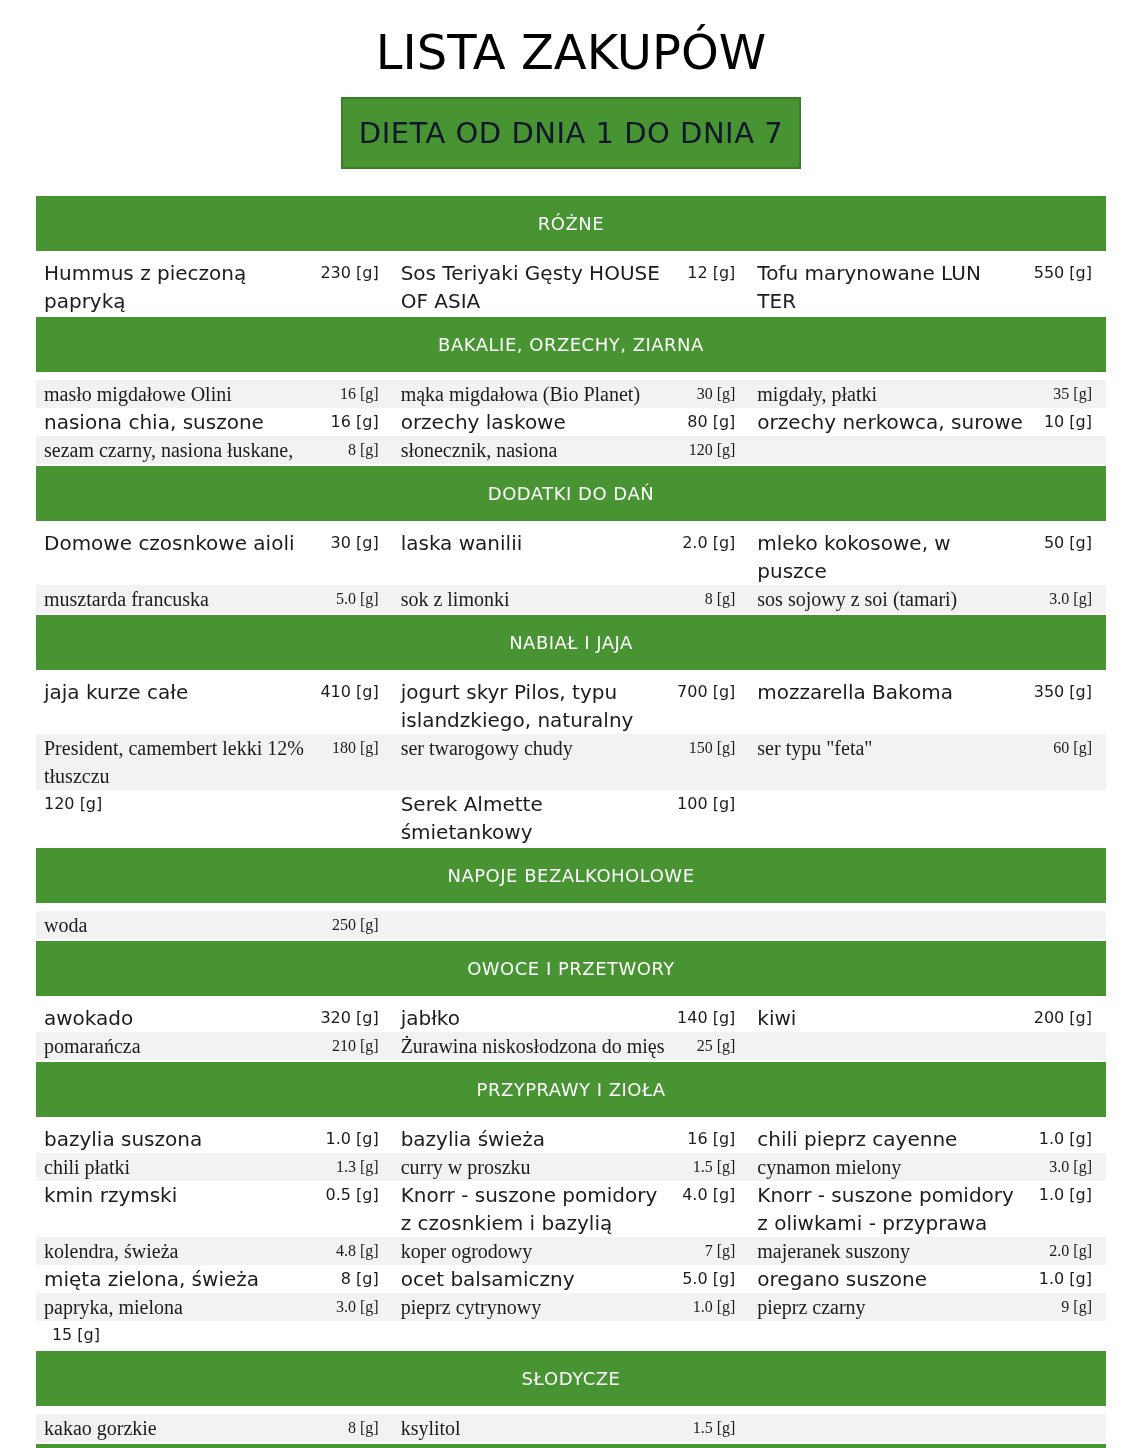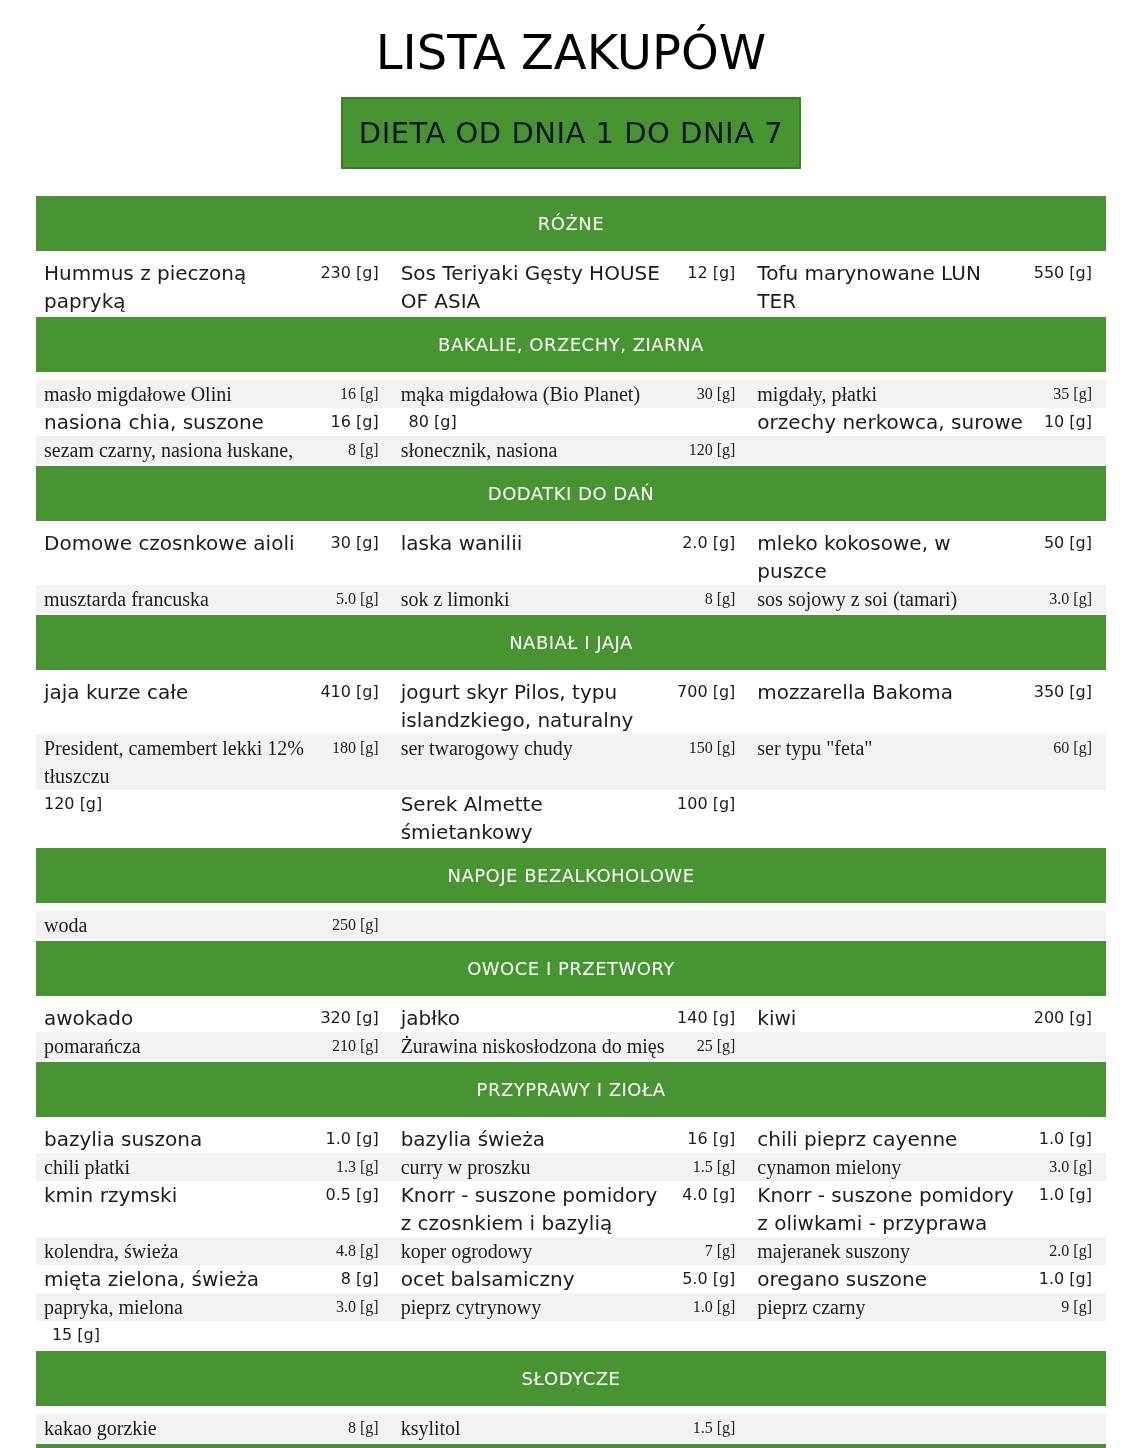--- a/index.html
+++ b/index.html
@@ -120,20 +120,21 @@
           <span class="iname">migdały, płatki</span>
           <span class="iqty">35 [g]</span>
         </div>
       </div>
       <div class="row">
         <div class="cell">
           <span class="iname">nasiona chia, suszone</span>
           <span class="iqty">16 [g]</span>
         </div>
         <div class="cell">
+          <span class="iname">orzechy laskowe</span>
           <span class="iqty">80 [g]</span>
         </div>
         <div class="cell">
           <span class="iname">orzechy nerkowca, surowe</span>
           <span class="iqty">10 [g]</span>
         </div>
       </div>
       <div class="row alt">
         <div class="cell">
           <span class="iname">sezam czarny, nasiona łuskane,</span>

